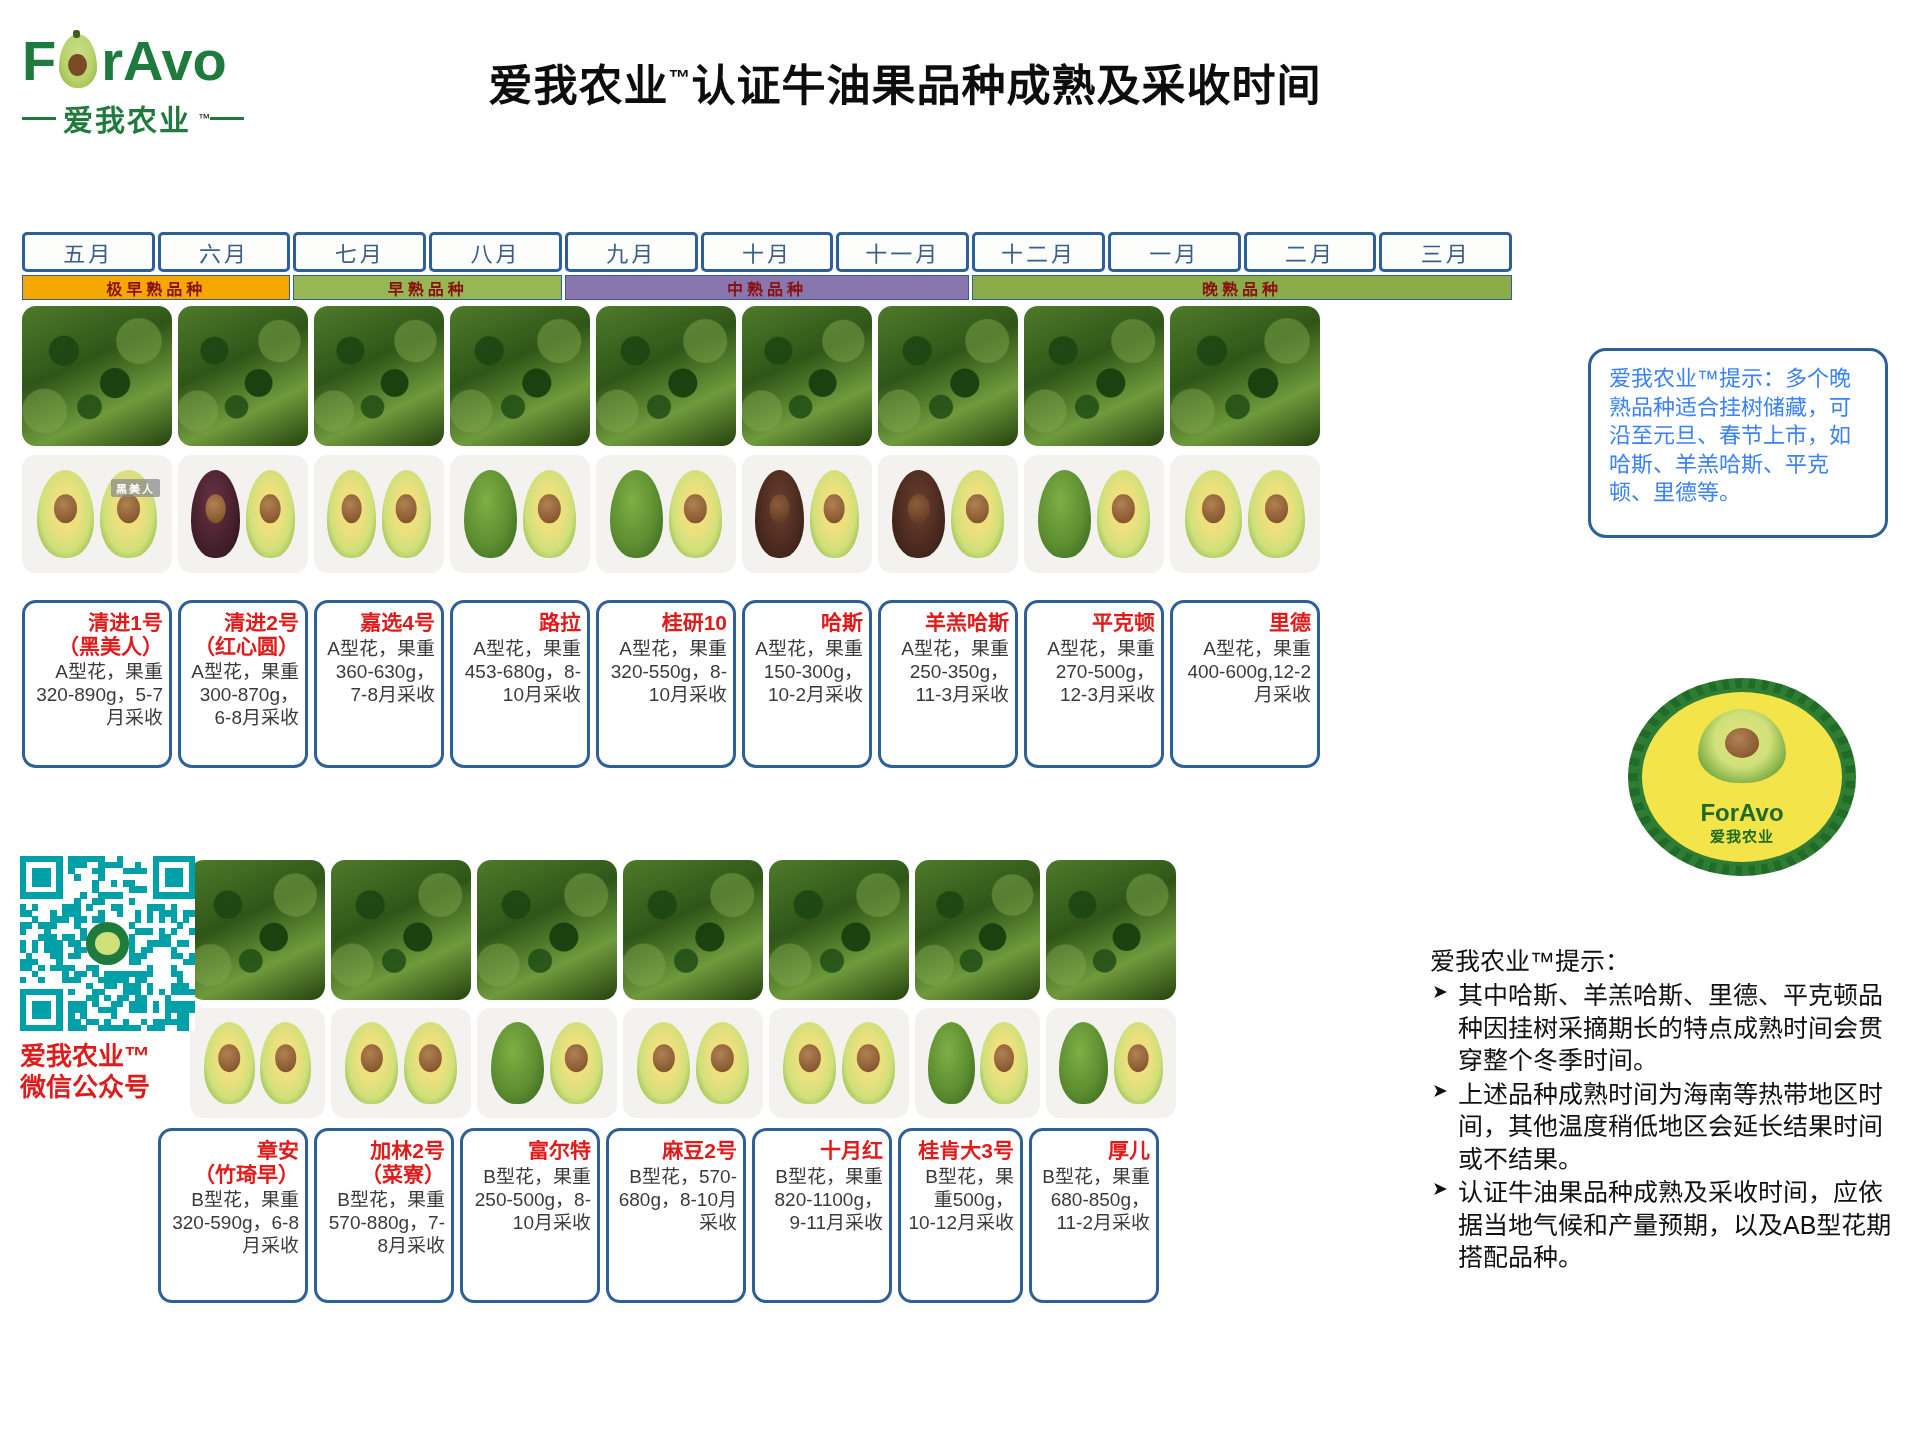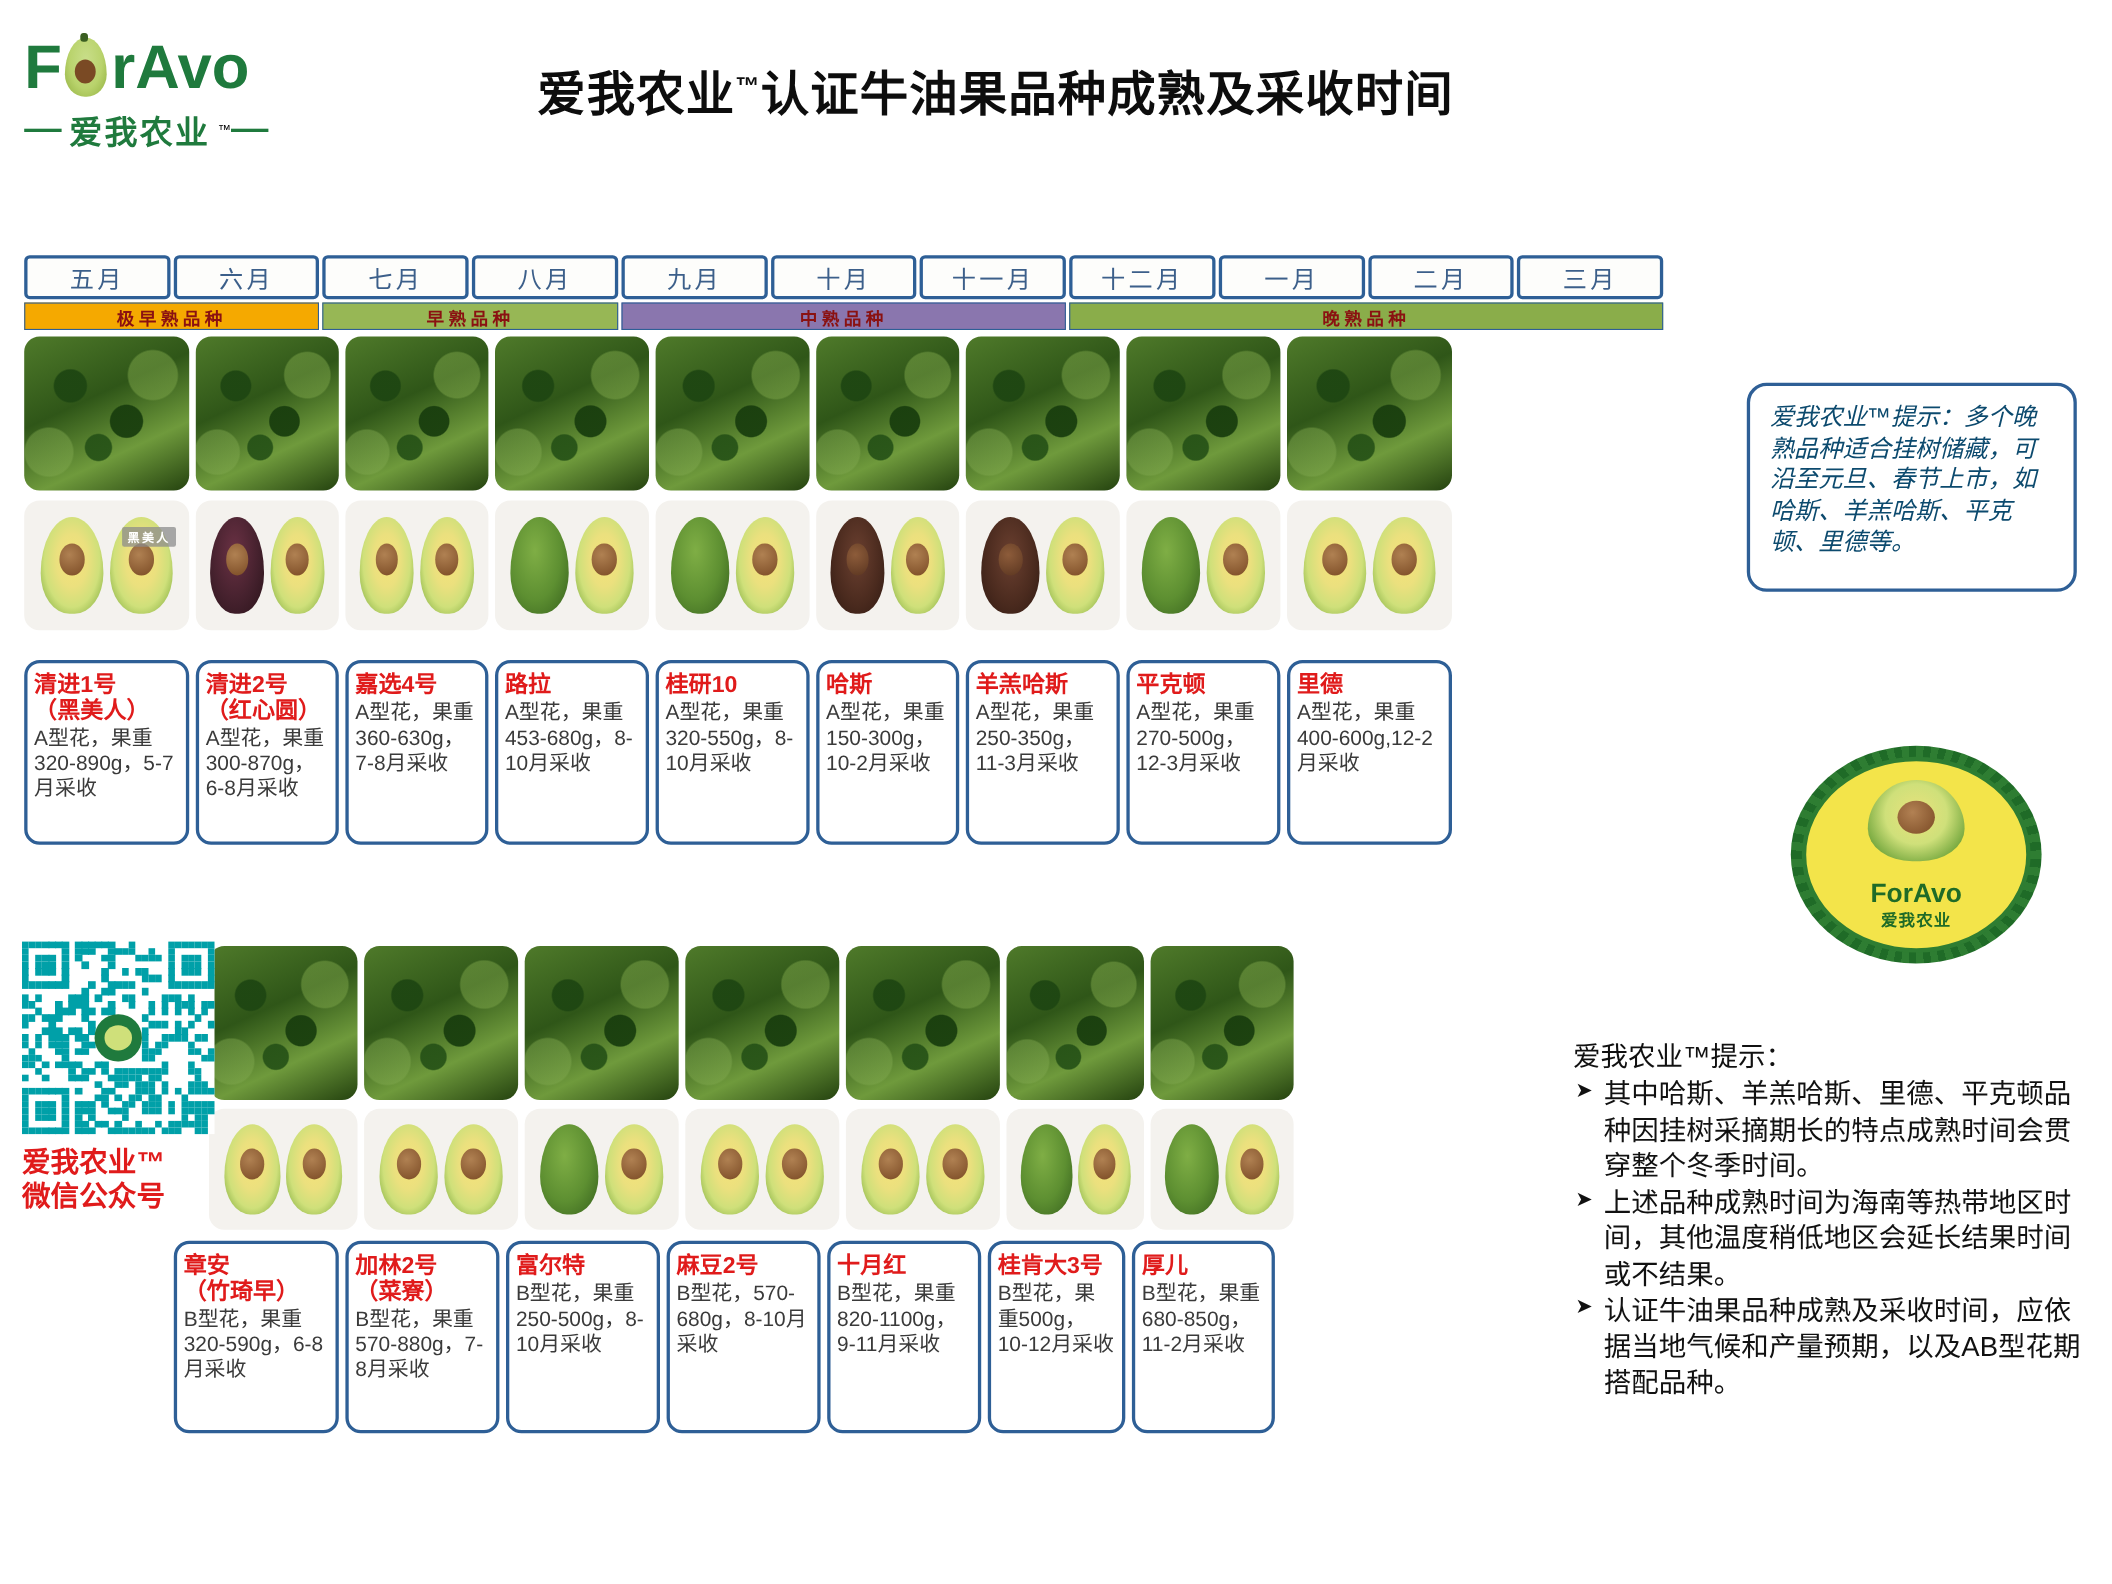--- a/index.html
+++ b/index.html
@@ -87,33 +87,33 @@
   .half.purple { background: radial-gradient(ellipse at 45% 35%, #6a3144 0%, #43202c 60%, #2a1219 100%); }
   .ph-cap {
     position: absolute; right: 8%; top: 20%; background: rgba(140,140,140,.75);
     color: #fff; font-size: 11px; padding: 1px 5px; border-radius: 2px; letter-spacing: 2px;
   }
 
   
   .cards { position: absolute; display: flex; gap: 6px; align-items: flex-start; }
   .vcard {
     border: 3px solid #2e5f96; border-radius: 14px; background: #ffffff;
-    padding: 8px 6px 10px; text-align: left;
+    padding: 8px 6px 10px; text-align: right;
   }
   .vname { color: #e01b1b; font-weight: bold; font-size: 21px; line-height: 1.12; }
   .valias { color: #e01b1b; font-weight: bold; font-size: 21px; line-height: 1.12; }
   .vdesc { color: #3a3a3a; font-size: 19px; line-height: 1.22; margin-top: 2px; }
 
   
   .tipbox {
     position: absolute; left: 1588px; top: 348px; width: 300px; height: 190px;
     border: 3px solid #2e5f96; border-radius: 18px; background: #fff;
     padding: 14px 14px 10px 18px;
   }
-  .tipbox p { font-size: 22px; line-height: 1.30; color: #0c4a6e; letter-spacing: 0px; font-style: italic; }
+  .tipbox p { font-size: 22px; line-height: 1.30; color: #3b82f6; letter-spacing: 0px; }
 
   
   .badge { position: absolute; left: 1628px; top: 678px; width: 228px; height: 198px; }
   .badge .ring {
     position: absolute; inset: 0; border-radius: 50%;
     background: repeating-conic-gradient(#2e7d32 0 4deg, #1f6b27 4deg 8deg);
   }
   .badge .inner {
     position: absolute; inset: 10px; border-radius: 50%;
     background: #f3e44a; border: 4px solid #2e7d32;

